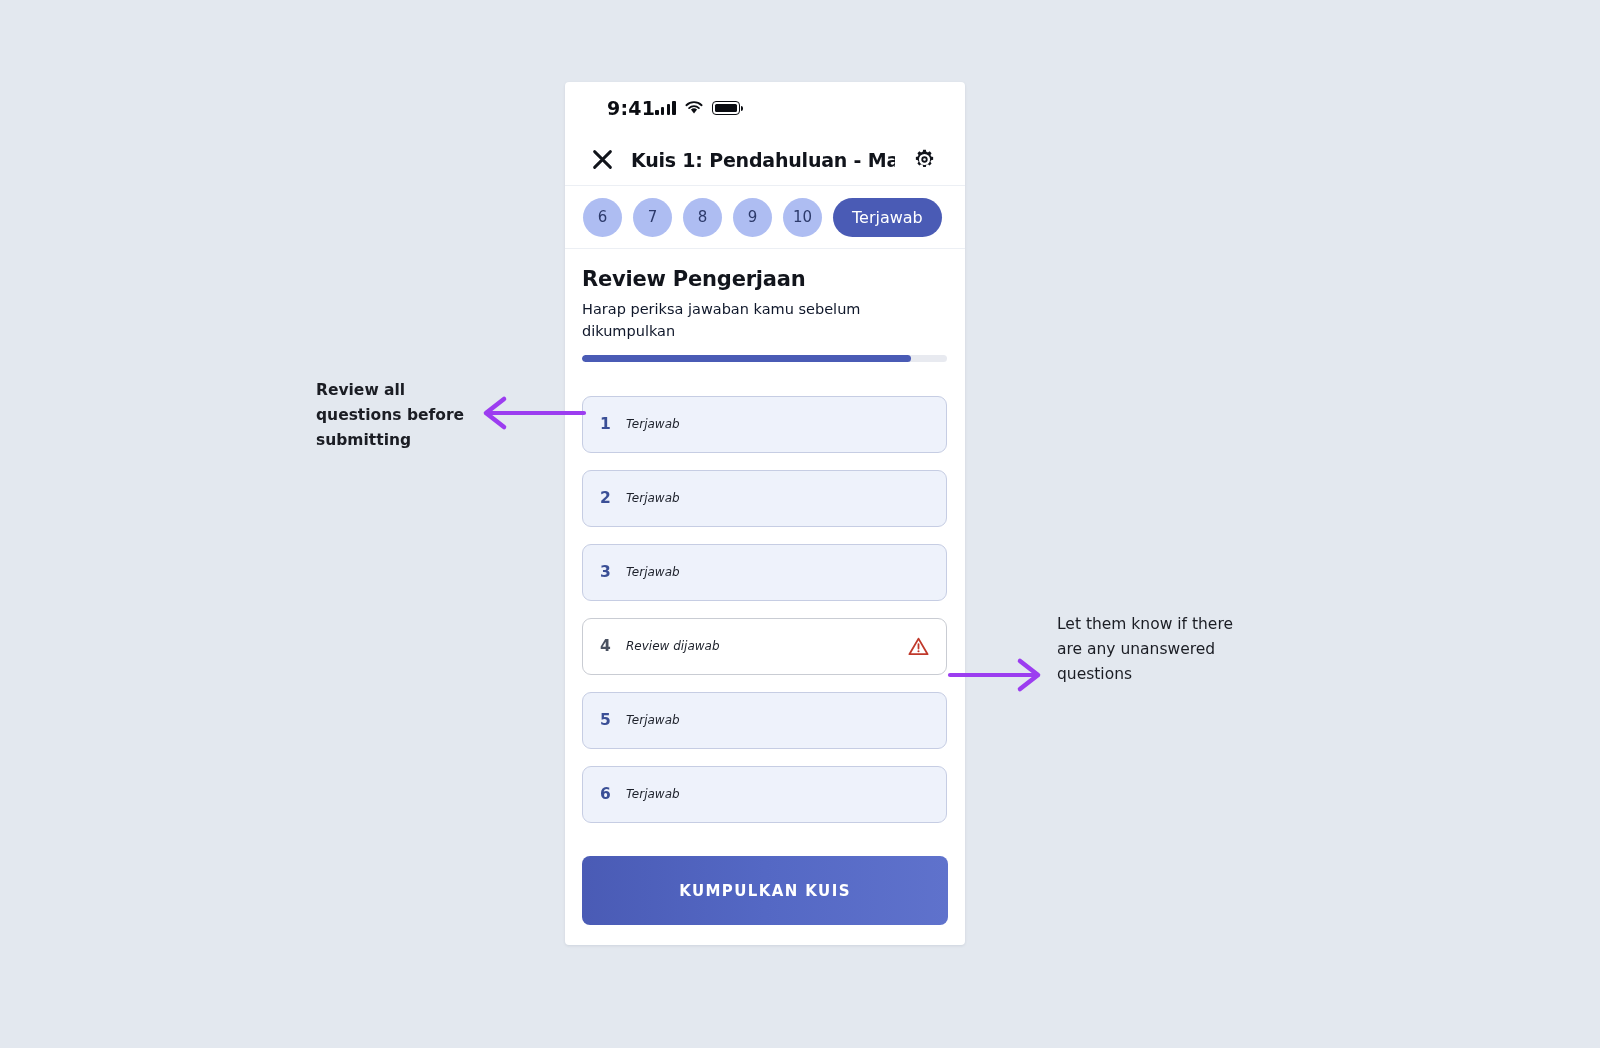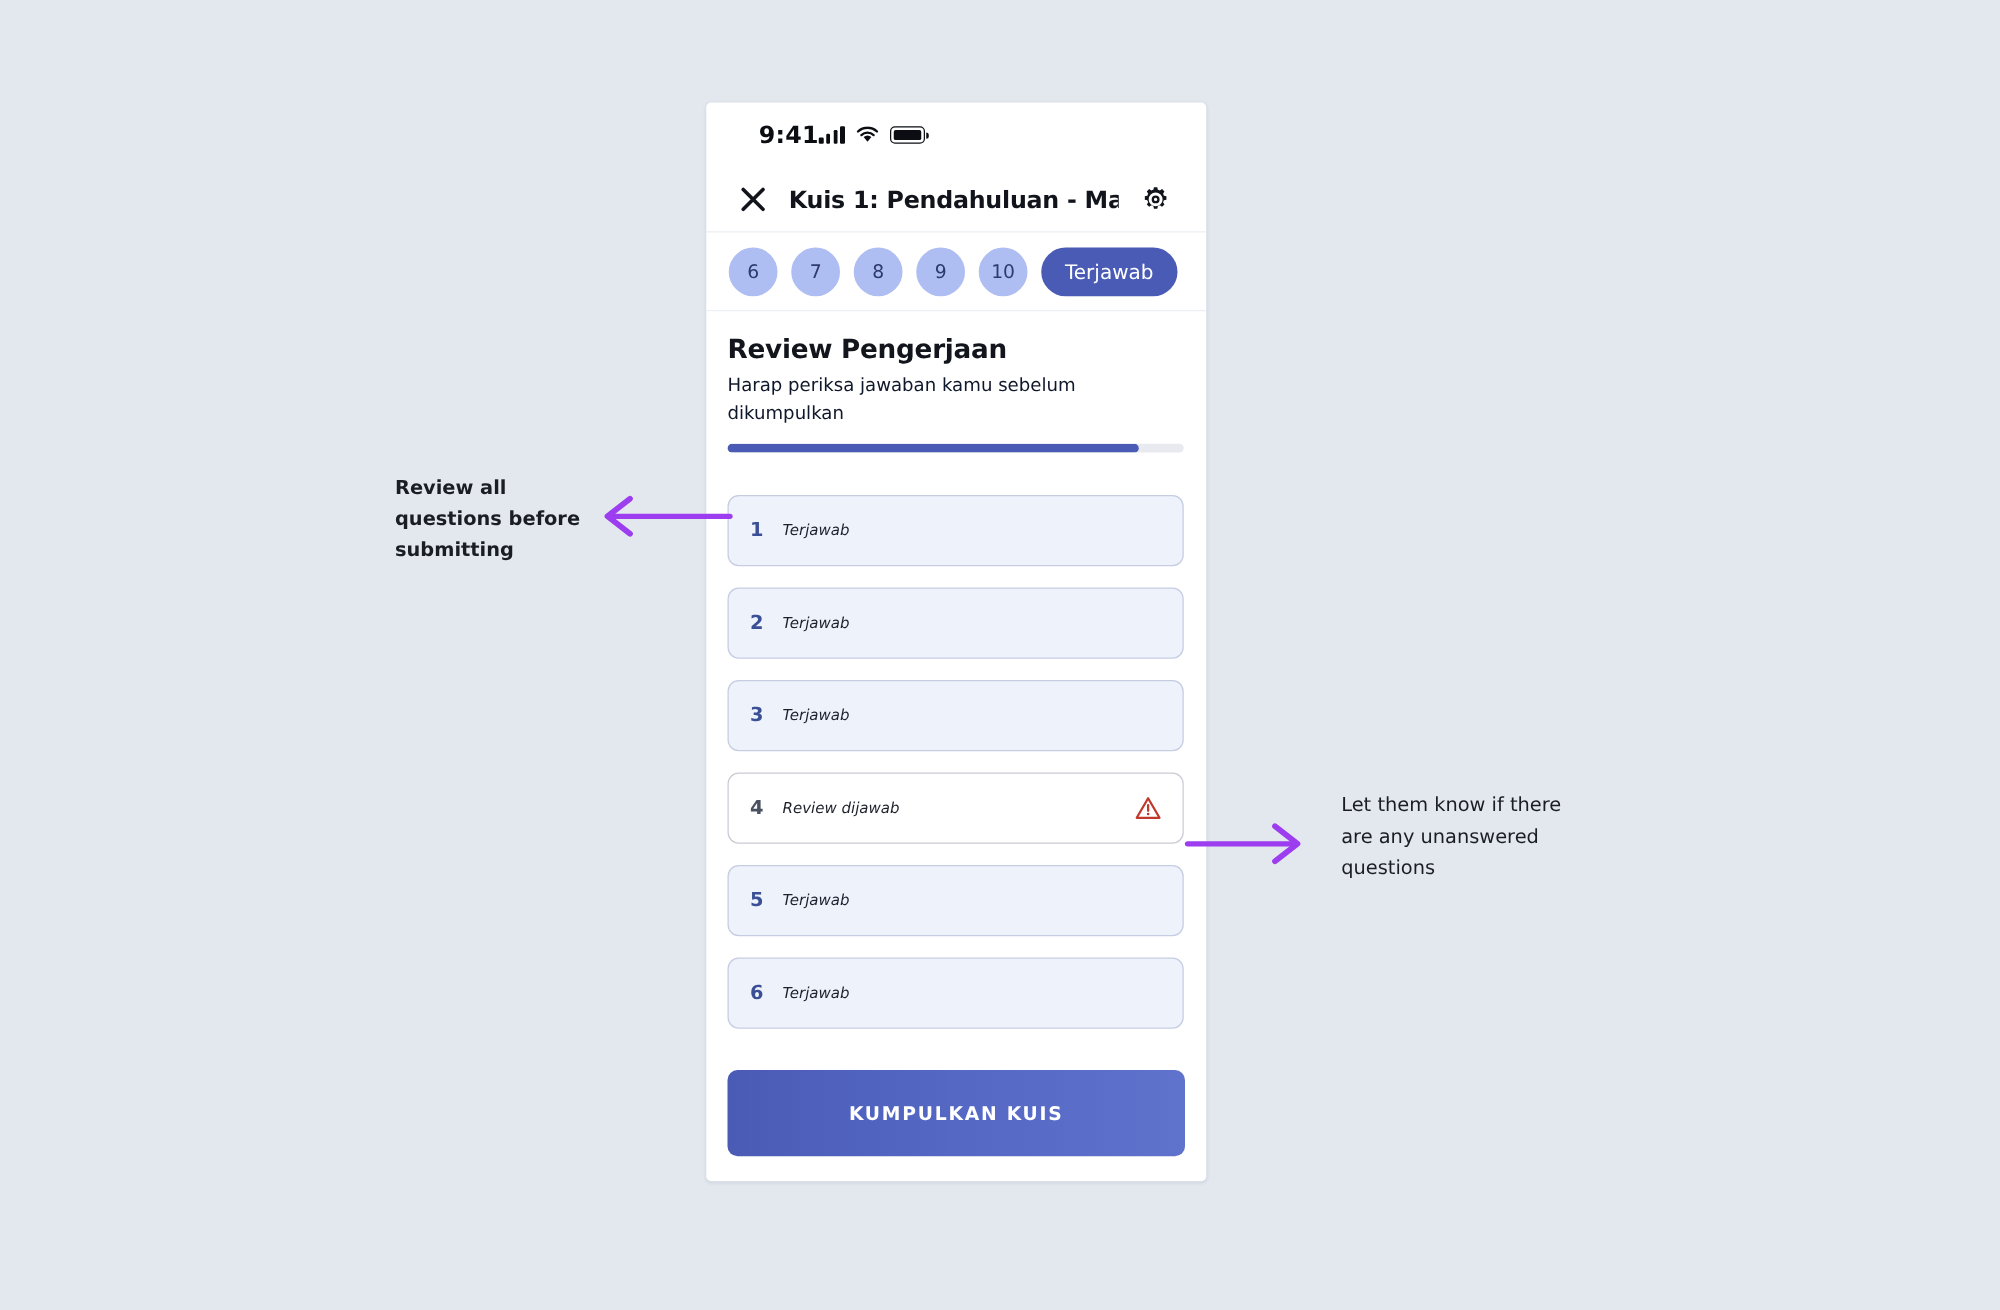--- a/index.html
+++ b/index.html
@@ -217,21 +217,21 @@
 
   
   .annotation {
     position: absolute;
     font-size: 15.5px;
     line-height: 1.62;
     color: #1b1d24;
     font-family: "DejaVu Sans", "Liberation Sans", sans-serif;
   }
   .anno-left { left: 316px; top: 378px; width: 160px; font-weight: bold; }
-  .anno-right { left: 1057px; top: 632px; width: 205px; margin-left: 16px; }
+  .anno-right { left: 1057px; top: 612px; width: 205px; }
   .arrow-svg { position: absolute; overflow: visible; }
 </style>
 </head>
 <body>
 
 <div class="stage">
 
   <div class="phone">
 
     <div class="statusbar">

